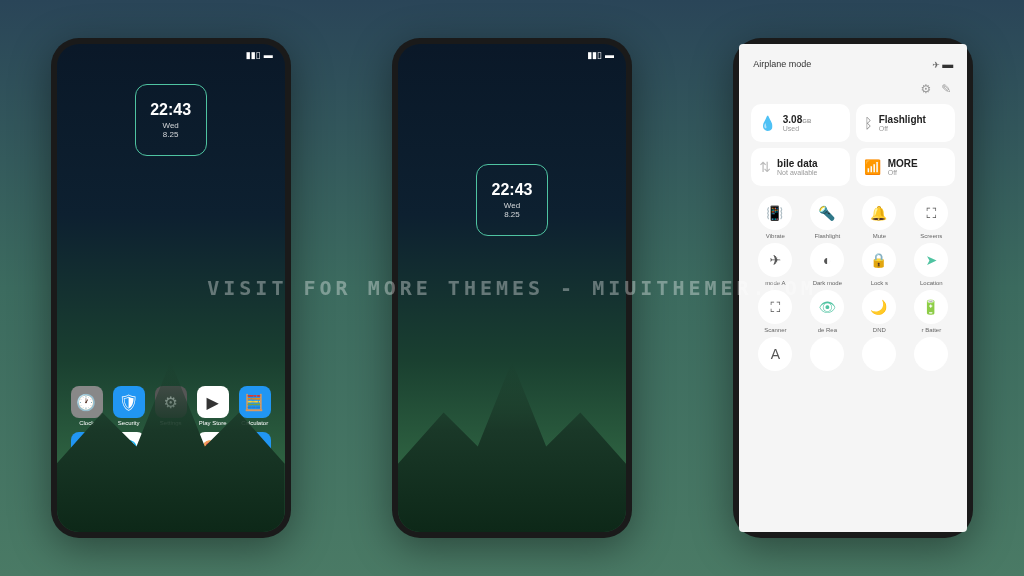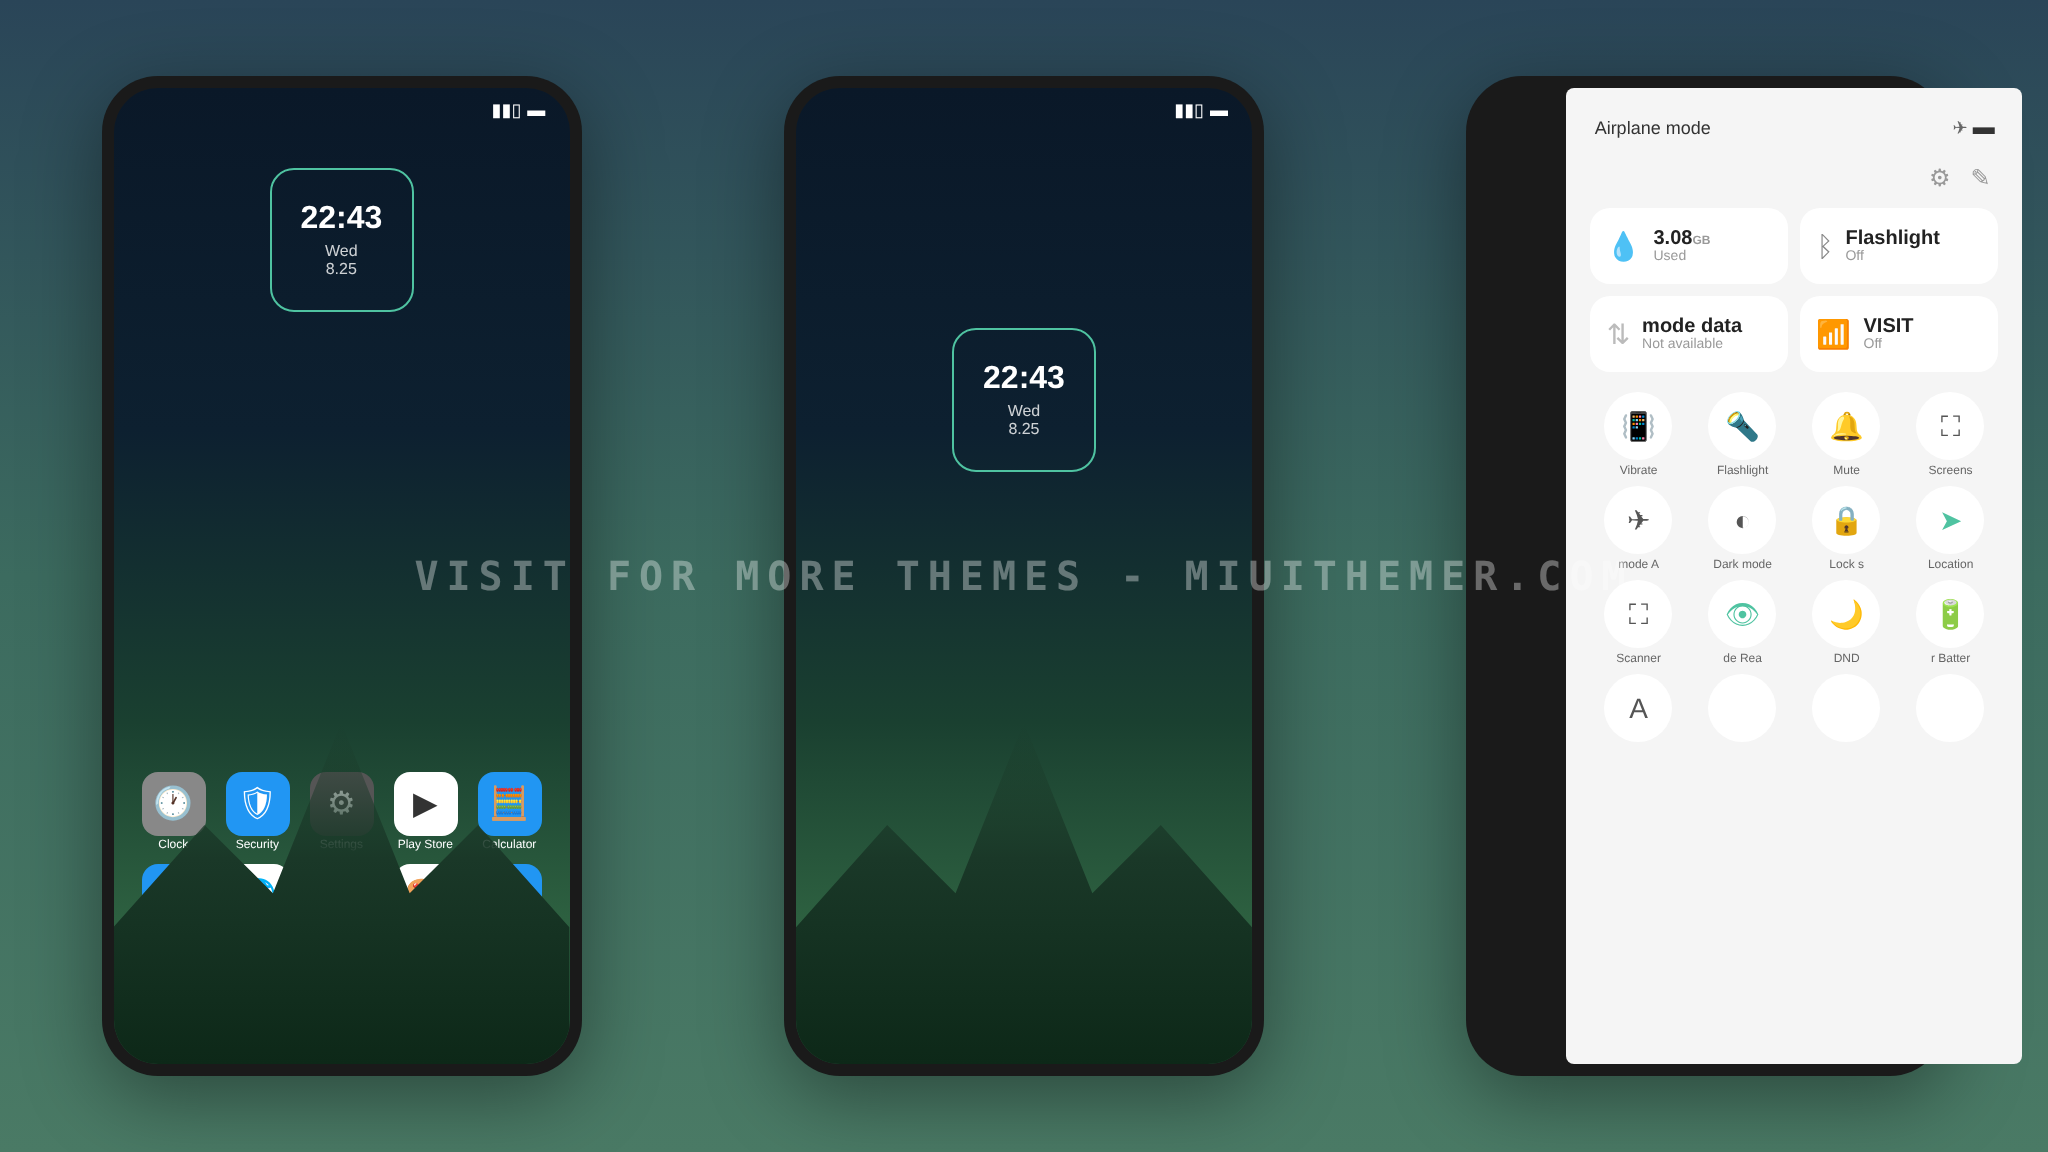--- a/index.html
+++ b/index.html
@@ -66,21 +66,21 @@
 }
 .dock .ico {
   width: 34px; height: 34px; border-radius: 9px; background: #fff;
   display: flex; align-items: center; justify-content: center; font-size: 17px;
 }
 .swipe-handle {
   position: absolute; bottom: 12px; left: 50%; transform: translateX(-50%);
   color: #fff; opacity: 0.7; font-size: 14px;
 }
 
-.cc-screen { background: #f5f5f5; width: 100%; height: 100%; border-radius: 4px; overflow: hidden; margin-left: 44px; }
+.cc-screen { background: #f5f5f5; width: 100%; height: 100%; border-radius: 4px; overflow: hidden; }
 .cc-header {
   padding: 14px 14px 8px; display: flex; justify-content: space-between;
   align-items: center; font-size: 9px; color: #333;
 }
 .cc-icons-top { display: flex; gap: 10px; color: #999; font-size: 12px; justify-content: flex-end; padding: 4px 16px 8px; }
 .cc-tiles-lg {
   display: grid; grid-template-columns: 1fr 1fr; gap: 6px; padding: 0 12px;
 }
 .tile-lg {
   background: #fff; border-radius: 10px; padding: 10px 8px;
@@ -213,28 +213,28 @@
         <div class="tile-lg">
           <span class="tic" style="color:#888">ᛒ</span>
           <div class="tinfo">
             <span class="tval">Flashlight</span>
             <span class="tsub">Off</span>
           </div>
         </div>
         <div class="tile-lg">
           <span class="tic" style="color:#bbb">⇅</span>
           <div class="tinfo">
-            <span class="tval">mode data</span>
+            <span class="tval">bile data</span>
             <span class="tsub">Not available</span>
           </div>
         </div>
         <div class="tile-lg">
           <span class="tic" style="color:#888">📶</span>
           <div class="tinfo">
-            <span class="tval">VISIT</span>
+            <span class="tval">MORE</span>
             <span class="tsub">Off</span>
           </div>
         </div>
       </div>
     <div class="cc-tiles-sm" id="smalltiles">
         <div class="tile-sm">
           <div class="tic" style="color:#555">📳</div>
           <div class="tlb">Vibrate</div>
         </div>
         <div class="tile-sm">

